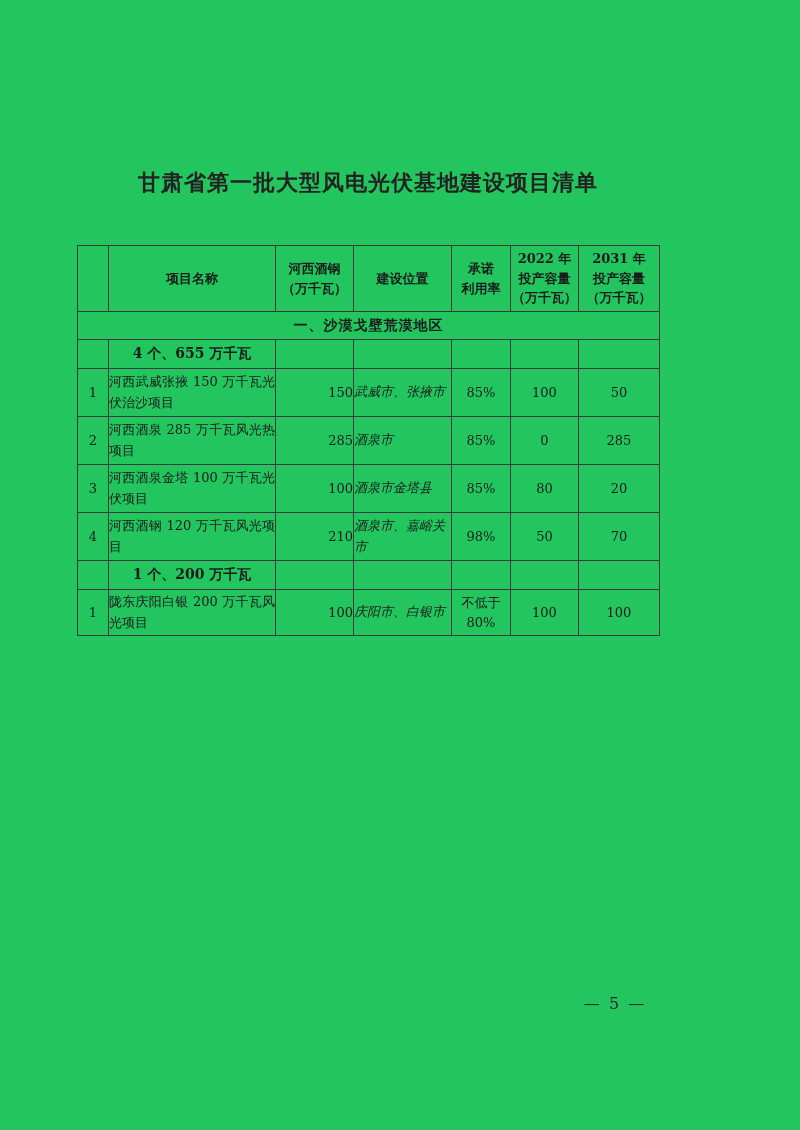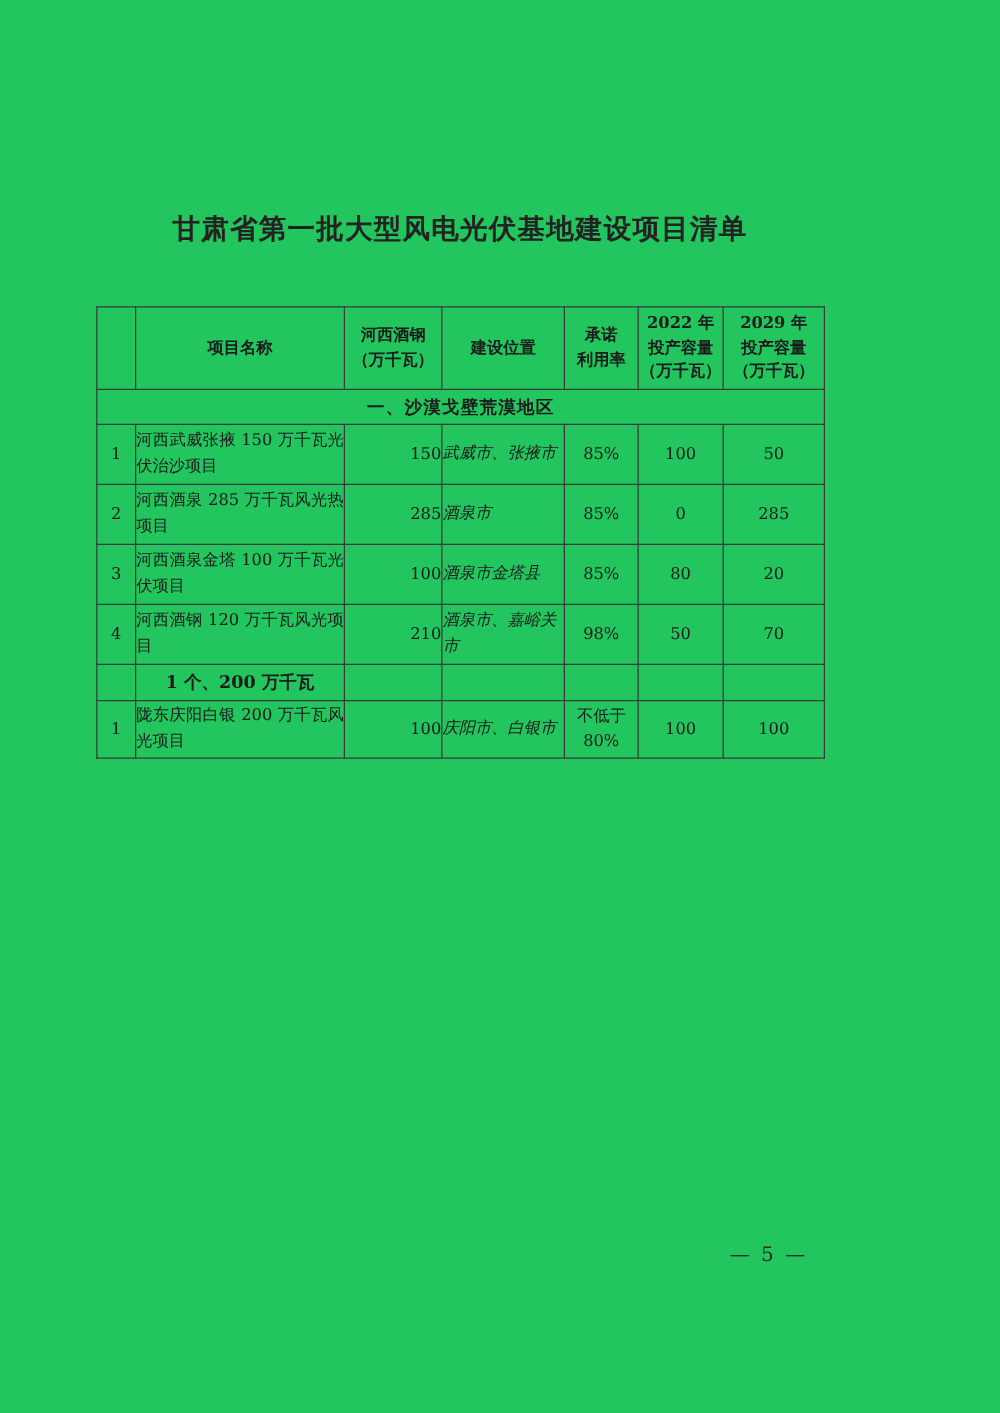--- a/index.html
+++ b/index.html
@@ -134,29 +134,38 @@
         <th></th>
         <th>项目名称</th>
         <th>河西酒钢
 （万千瓦）</th>
         <th>建设位置</th>
         <th>承诺
 利用率</th>
         <th>2022 年
 投产容量
 （万千瓦）</th>
-        <th>2029 年
+        <th>2031 年
 投产容量
 （万千瓦）</th>
       </tr>
     </thead>
     <tbody>
 
       <tr class="section-row">
         <td colspan="7">一、沙漠戈壁荒漠地区</td>
+      </tr>
+      <tr class="subtotal-row">
+        <td></td>
+        <td class="subtotal-cell">4 个、655 万千瓦</td>
+        <td></td>
+        <td></td>
+        <td></td>
+        <td></td>
+        <td></td>
       </tr>
       <tr class="data-row">
         <td class="c-num">1</td>
         <td class="c-name">河西武威张掖 150 万千瓦光伏治沙项目</td>
         <td class="c-scale">150</td>
         <td class="c-loc">武威市、张掖市</td>
         <td class="c-rate">85%</td>
         <td class="c-cap">100</td>
         <td class="c-cap">50</td>
       </tr>

